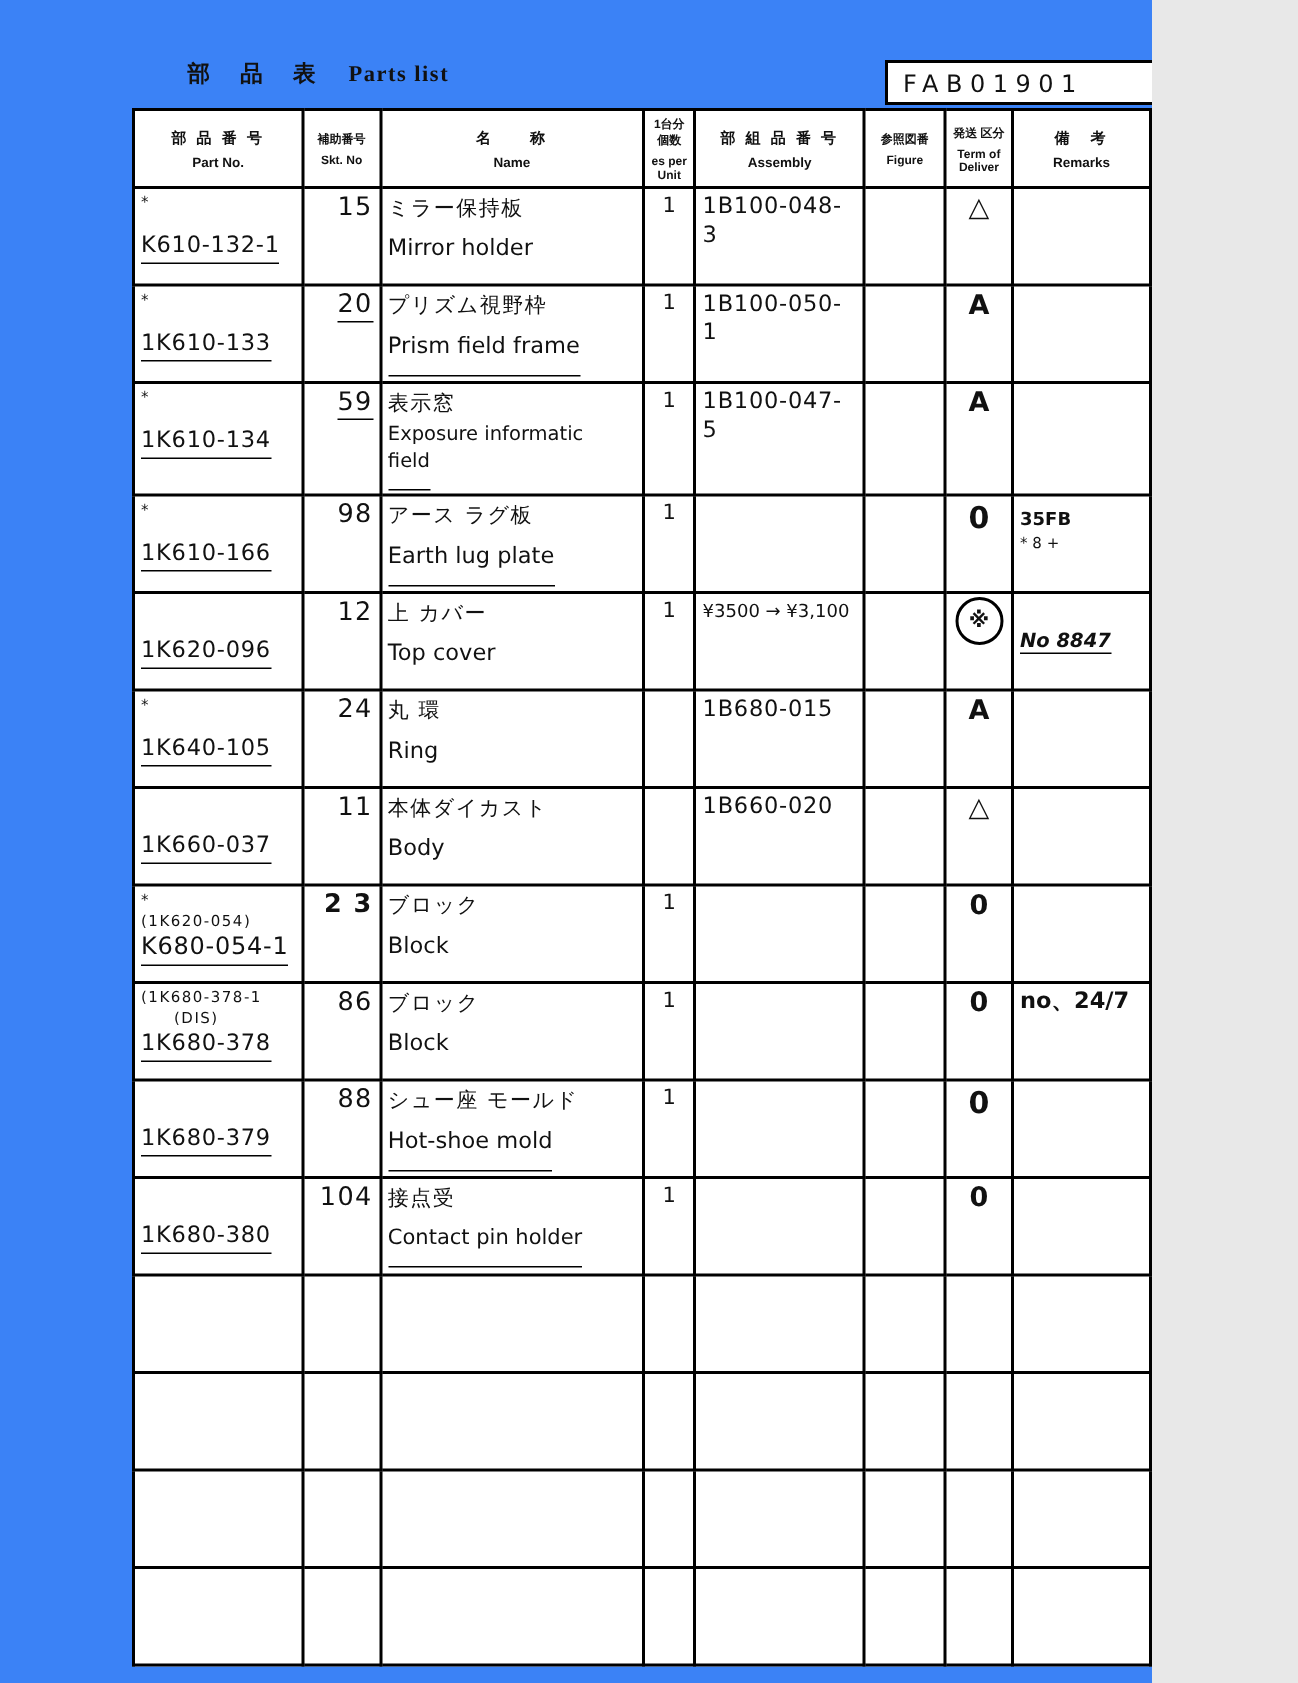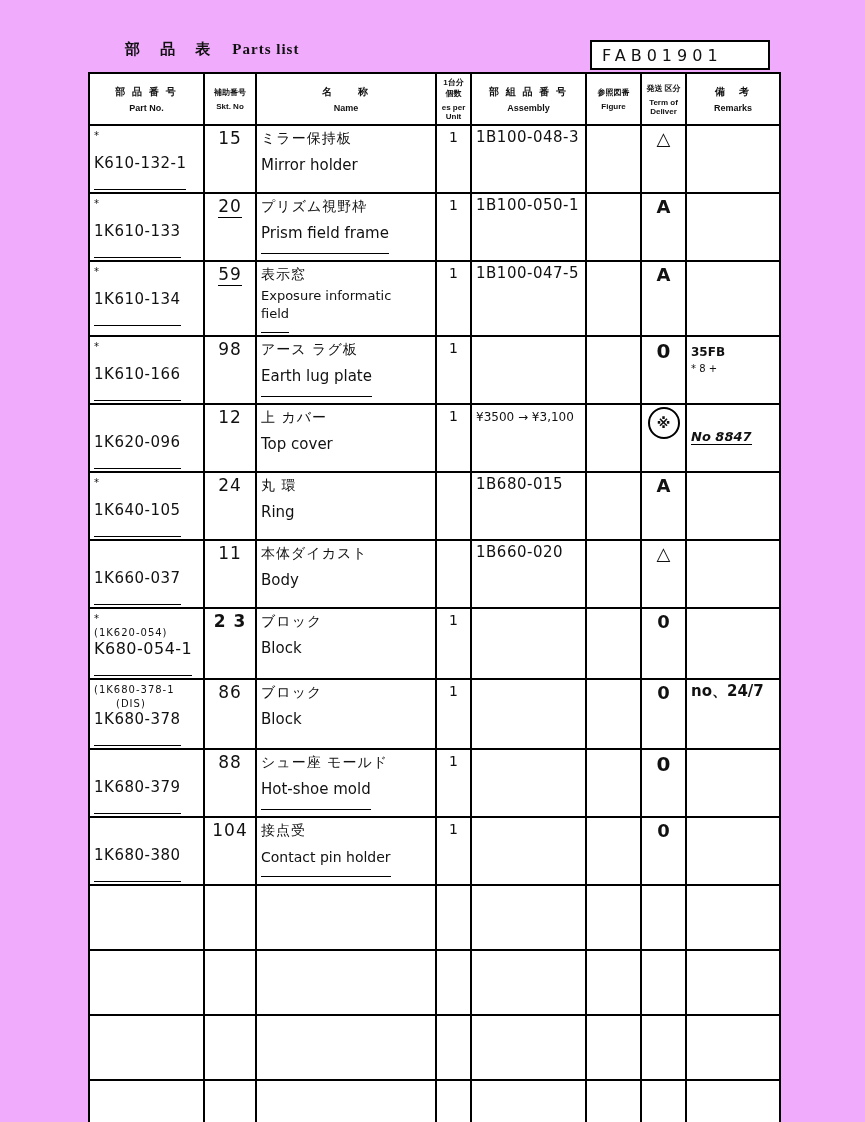--- a/index.html
+++ b/index.html
@@ -1,17 +1,17 @@
 <!DOCTYPE html>
 <html><head>
 <meta charset="utf-8">
 <style>
   html,body{margin:0;padding:0;background:#e8e8e8;}
   .page{
-    position:relative;width:865px;height:1122px;background:#f0abfc;
+    position:relative;width:768px;height:1122px;background:#3b82f6;
     font-family:"Liberation Sans",sans-serif;color:#111;overflow:hidden;text-decoration:underline;
   }
   
   .title{position:absolute;left:125px;top:40px;font-size:15px;font-weight:bold;}
   .title .jp{letter-spacing:8px;}
   .title .en{margin-left:14px;letter-spacing:1px;font-family:"Liberation Serif",serif;font-size:15px;}
   
   .docbox{position:absolute;left:590px;top:40px;width:180px;height:30px;border:2px solid #000;
     display:flex;align-items:center;padding-left:10px;box-sizing:border-box;background:#fff;}
   .docno{font-family:"DejaVu Sans",sans-serif;font-size:16px;letter-spacing:5px;}
@@ -21,22 +21,22 @@
   .t tr{height:65px;}
   .t tr.hdr{height:48px;}
   .t th{padding:3px 2px;vertical-align:middle;}
   .t th .jp{font-size:10px;font-weight:bold;letter-spacing:2px;display:block;}
   .t th .en{font-size:9px;font-weight:bold;letter-spacing:0;display:block;margin-top:4px;}
   .t th.small .jp{font-size:8px;letter-spacing:0;}
   .t th.small .en{font-size:8px;}
   
   .hw{font-family:"DejaVu Sans",sans-serif;}
   .note{display:block;font-size:10px;min-height:24px;letter-spacing:1px;line-height:12px;padding-top:2px;}
-  .pn{display:inline-block;font-size:15px;letter-spacing:0.5px;border-bottom:1.5px solid #000;padding-bottom:17px;}
-  .aux-cell{text-align:center;vertical-align:middle;}
+  .pn{display:inline-block;font-size:15px;letter-spacing:0.5px;border-bottom:1.5px solid #000;padding-bottom:3px;}
+  .aux-cell{text-align:right;vertical-align:middle;}
   .aux{font-size:17px;letter-spacing:1px;}
   .aux.u{border-bottom:1.5px solid #000;padding-bottom:1px;display:inline-block;}
   .njp{display:block;font-size:14px;letter-spacing:1px;margin:2px 0 8px 0;}
   .nen{display:inline-block;font-size:15px;}
   .u2{border-bottom:1.5px solid #000;padding-bottom:11px;}
   .qty-cell{text-align:center;vertical-align:middle;}
   .qty{font-size:14px;}
   .asm-cell{vertical-align:middle;}
   .asm{font-size:15px;letter-spacing:0.5px;}
   .asm.price{font-size:12px;letter-spacing:0;}

